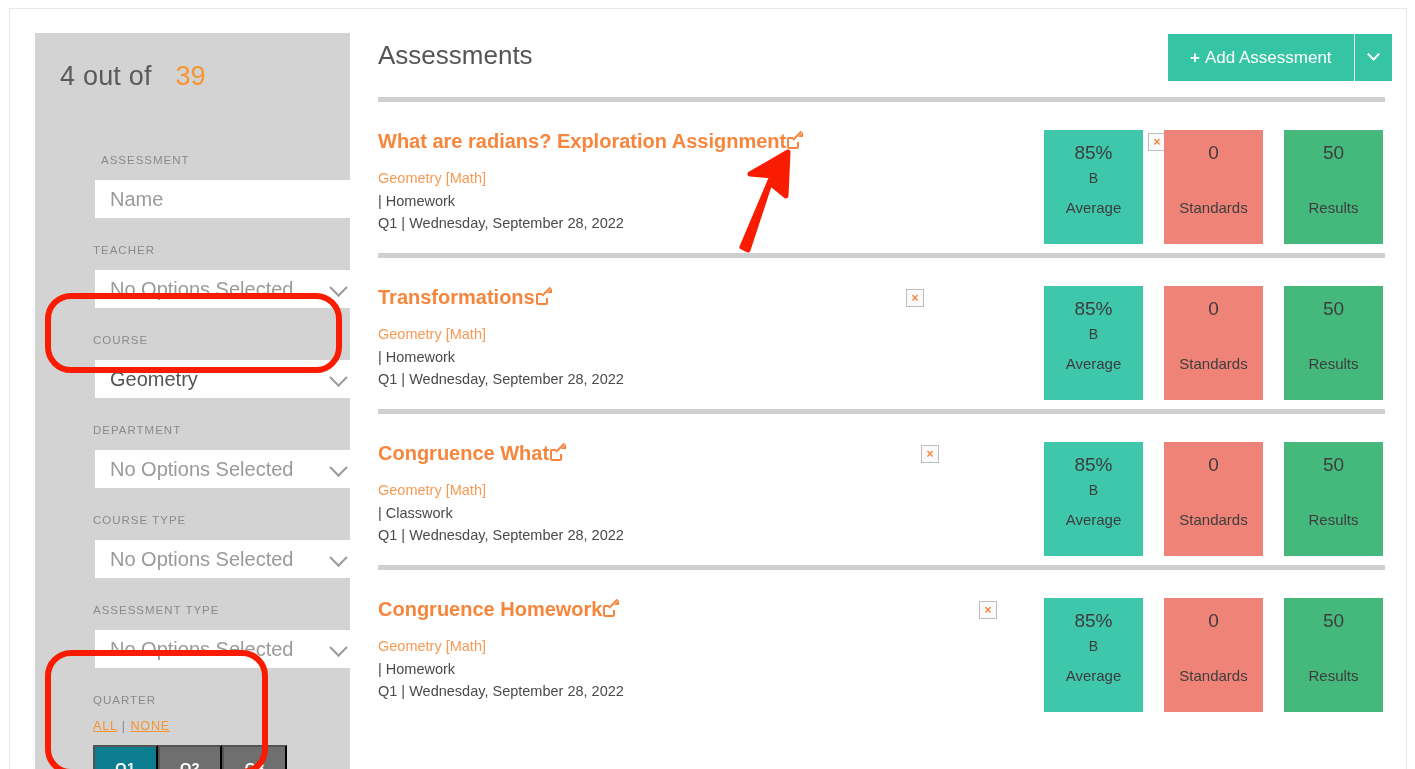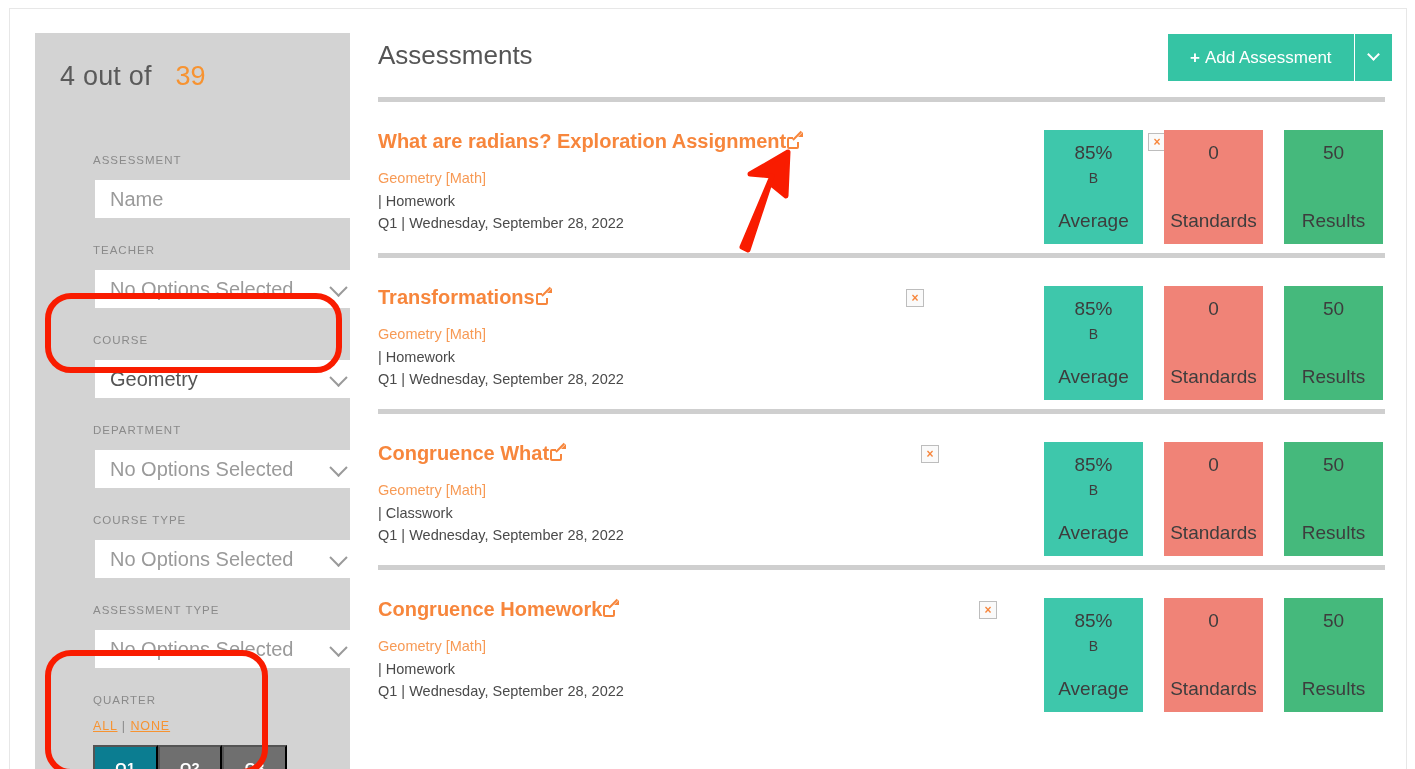--- a/index.html
+++ b/index.html
@@ -251,21 +251,21 @@
   .tile {
     position: absolute;
     width: 99px; height: 114px;
     display: flex;
     flex-direction: column;
     align-items: center;
     color: #3d3d3d;
   }
   .tile .val { font-size: 19px; margin-top: 12px; }
   .tile .sub { font-size: 14px; margin-top: 6px; }
-  .tile .lbl { font-size: 19px; position: absolute; bottom: 12px; }
+  .tile .lbl { font-size: 15px; position: absolute; bottom: 28px; }
   .tile.teal { background: #3ec7ab; }
   .tile.salmon { background: #f08377; }
   .tile.green { background: #45b97c; }
 
   
   .anno-rect {
     position: absolute;
     border: 6px solid #f91c00;
     border-radius: 26px;
     pointer-events: none;
@@ -277,21 +277,21 @@
 
 <div id="root">
   <div class="page-card"></div>
 
   <aside class="sidebar">
 
     <div class="count-header">
       <span>4 out of </span><span class="count-total">39</span>
     </div>
 
-    <div class="field-label" style="left:58px; top:121px;text-align:right;">ASSESSMENT</div>
+    <div class="field-label" style="left:66px; top:121px;text-align:right;">ASSESSMENT</div>
     <div class="field-box" style="top:147px;">
       <span class="ftext">Name</span>
     </div>
 
     <div class="field-label" style="left:58px; top:211px;">TEACHER</div>
     <div class="field-box" style="top:237px;">
       <span class="ftext">No Options Selected</span>
       <span class="chev"></span>
     </div>
 

